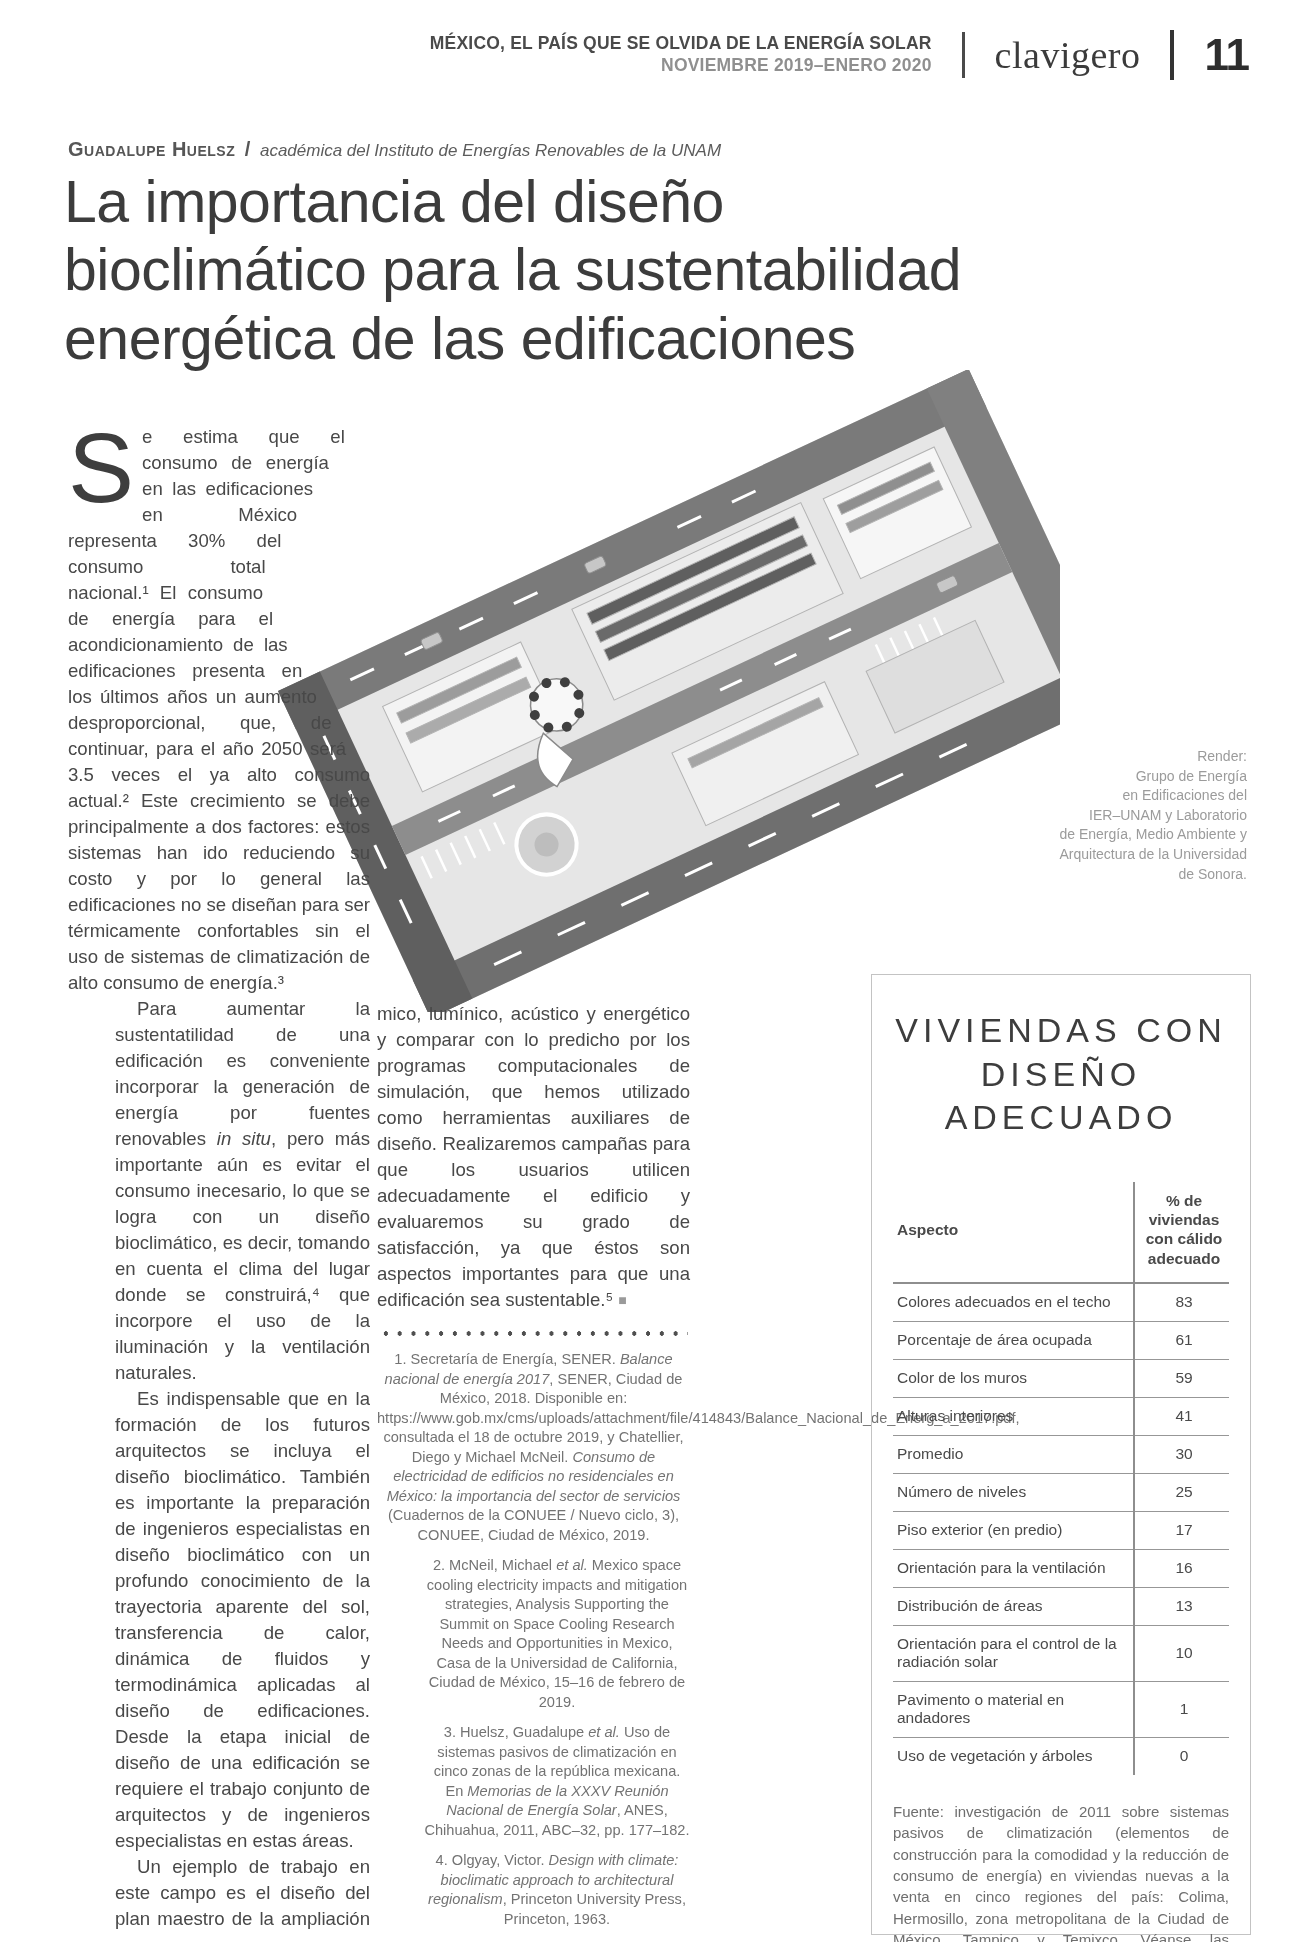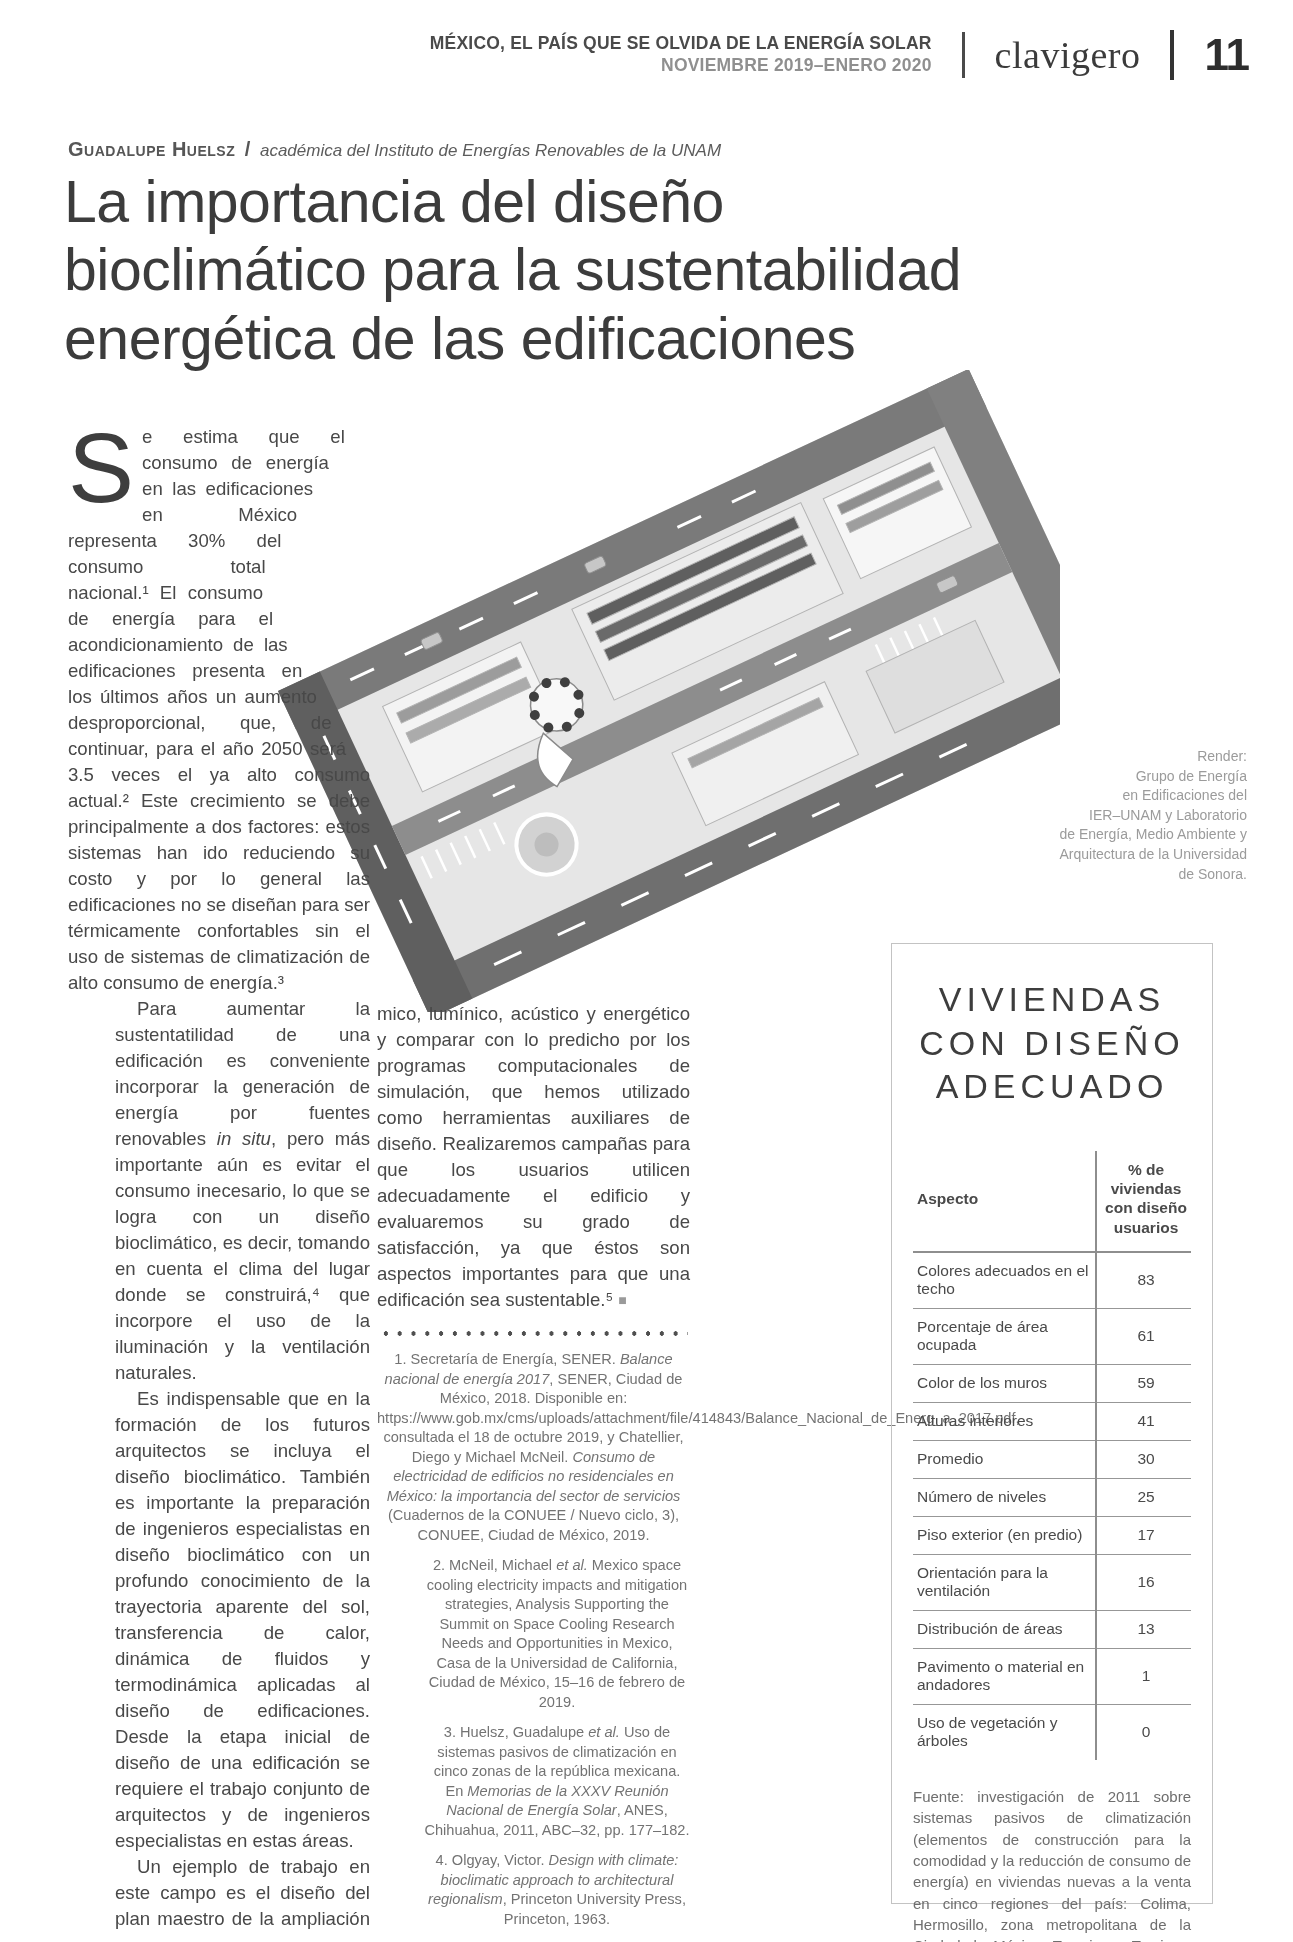--- a/index.html
+++ b/index.html
@@ -52,22 +52,22 @@
   
   .fn-divider{
     height:5px;margin:18px 2px 14px;
     background-image:radial-gradient(circle 2.1px,#4f4f4f 98%,transparent 100%);
     background-size:13.8px 5px;background-repeat:repeat-x;
   }
   .footnotes{font-size:14.6px;line-height:19.5px;color:#737373;text-align:center;hyphens:none;}
   .footnotes p{margin:0 0 11px;text-indent:0 !important;}
   
   .sidebar{
-    position:absolute;left:871px;top:943px;width:322px;height:961px;
-    border:1.5px solid #c3c3c3;box-sizing:border-box;padding:34px 21px 20px;margin-left:20px;
+    position:absolute;left:871px;top:974px;width:380px;height:961px;
+    border:1.5px solid #c3c3c3;box-sizing:border-box;padding:34px 21px 20px;
   }
   .sidebar-title{
     font-size:34px;line-height:1.28;letter-spacing:5px;text-align:center;
     color:#3d3d3d;font-weight:400;
   }
   table.housing{border-collapse:collapse;width:100%;margin-top:42px;}
   table.housing th,table.housing td{
     font-size:15.5px;color:#4a4a4a;padding:9px 2px 10px 4px;text-align:left;vertical-align:middle;
   }
   table.housing th{font-weight:bold;line-height:1.25;}
@@ -224,21 +224,21 @@
     <p><span>5. Proyecto patrocinado por el Fondo Sectorial Conacyt–Secretaría de Energía, Sustentabilidad Energética, con el número 291600.</span></p>
   </div>
 </div>
 
 <aside class="sidebar">
   <h2 class="sidebar-title" style="margin:0;">VIVIENDAS CON DISEÑO ADECUADO</h2>
   <table class="housing">
     <thead>
       <tr>
         <th>Aspecto</th>
-        <th class="pct">% de viviendas con diseño usuarios</th>
+        <th class="pct">% de viviendas con cálido adecuado</th>
       </tr>
     </thead>
     <tbody>
 
     <tr>
         <td>Colores adecuados en el techo</td>
         <td class="pct">83</td>
       </tr>
         <tr>
         <td>Porcentaje de área ocupada</td>
@@ -264,20 +264,24 @@
         <td>Piso exterior (en predio)</td>
         <td class="pct">17</td>
       </tr>
         <tr>
         <td>Orientación para la ventilación</td>
         <td class="pct">16</td>
       </tr>
         <tr>
         <td>Distribución de áreas</td>
         <td class="pct">13</td>
+      </tr>
+        <tr>
+        <td>Orientación para el control de la radiación solar</td>
+        <td class="pct">10</td>
       </tr>
         <tr>
         <td>Pavimento o material en andadores</td>
         <td class="pct">1</td>
       </tr>
         <tr>
         <td>Uso de vegetación y árboles</td>
         <td class="pct">0</td>
       </tr>
       </tbody>

